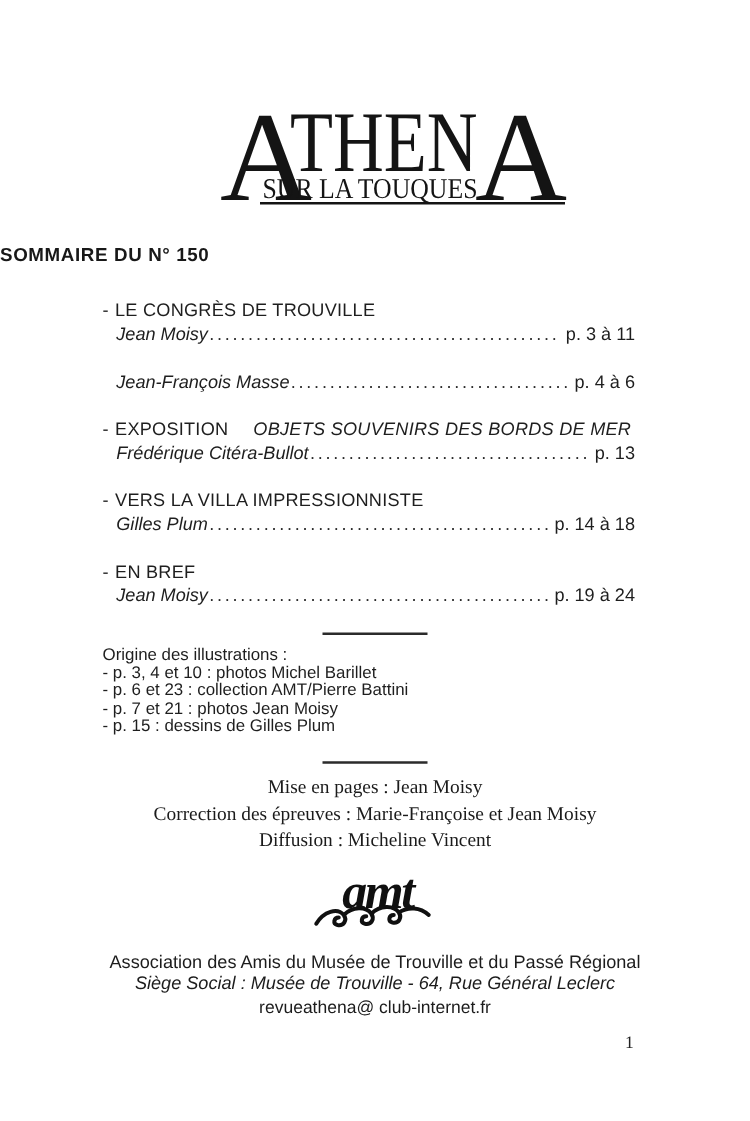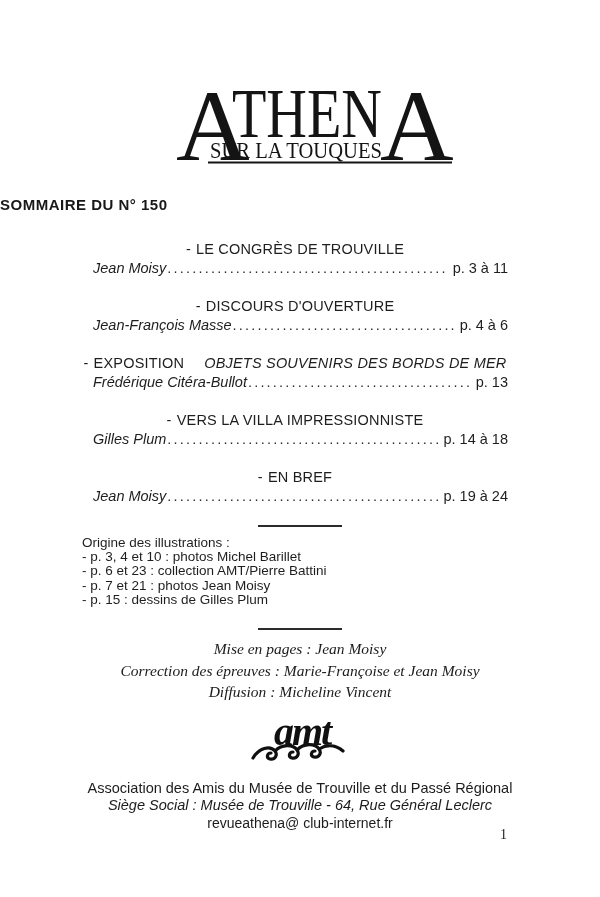--- a/index.html
+++ b/index.html
@@ -23,21 +23,21 @@
     margin-top:16px;
     text-align:left;
     font-size:15px; font-weight:bold;
     letter-spacing:0.5px;
     color:#181818;
     line-height:16px;
   }
 
   
   .toc { margin:27px 92px 0 82px; font-size:14.5px; color:#1e1e1e; }
-  .toc-entry { margin-bottom:19px;text-align:center; }
+  .toc-entry { margin-bottom:19px; }
   .toc-title { line-height:19px; white-space:nowrap; letter-spacing:0.2px; }
   .toc-title .t-dash { margin-right:5px; }
   .toc-title .t-italic:not(:empty) { font-style:italic; margin-left:20px; }
   .toc-authorline {
     display:flex; align-items:baseline;
     line-height:19px; padding-left:11px;
   }
   .toc-author { font-style:italic; white-space:nowrap; }
   .leader { flex:1 1 auto; overflow:hidden; white-space:nowrap; margin:0 3px 0 1px; }
   .leader::after {
@@ -51,21 +51,21 @@
   .rule-1 { margin-top:2px; }
   .rule-2 { margin-top:21px; }
 
   
   .illustrations { margin:9px 60px 0 82px; font-size:13.5px; line-height:14.2px; color:#1e1e1e; }
 
   
   .credits {
     margin-top:8px; text-align:center;
     font-family:"Liberation Serif", serif;
-    font-size:15.5px; line-height:21.5px; color:#1b1b1b;font-style:italic;
+    font-size:15.5px; line-height:21.5px; color:#1b1b1b;
   }
 
   
   .amt-wrap { margin-top:9px; text-align:center; }
 
   
   .footer { margin-top:12px; text-align:center; font-size:14.5px; line-height:17.6px; color:#1c1c1c; }
   .footer .addr { font-style:italic; }
   .footer .mail { font-size:14px; }
 
@@ -99,23 +99,20 @@
         <span class="t-dash">-</span><span class="t-text">LE CONGRÈS DE TROUVILLE</span><span class="t-italic"></span>
       </div>
       <div class="toc-authorline">
         <span class="toc-author">Jean Moisy</span>
         <span class="leader"></span>
         <span class="toc-pages">p. 3 à 11</span>
       </div>
     </div>
 
     <div class="toc-entry">
-      <div class="toc-title">
-        <span class="t-dash">-</span><span class="t-text">DISCOURS D'OUVERTURE</span><span class="t-italic"></span>
-      </div>
       <div class="toc-authorline">
         <span class="toc-author">Jean-François Masse</span>
         <span class="leader"></span>
         <span class="toc-pages">p. 4 à 6</span>
       </div>
     </div>
 
     <div class="toc-entry">
       <div class="toc-title">
         <span class="t-dash">-</span><span class="t-text">EXPOSITION</span><span class="t-italic">OBJETS SOUVENIRS DES BORDS DE MER</span>

